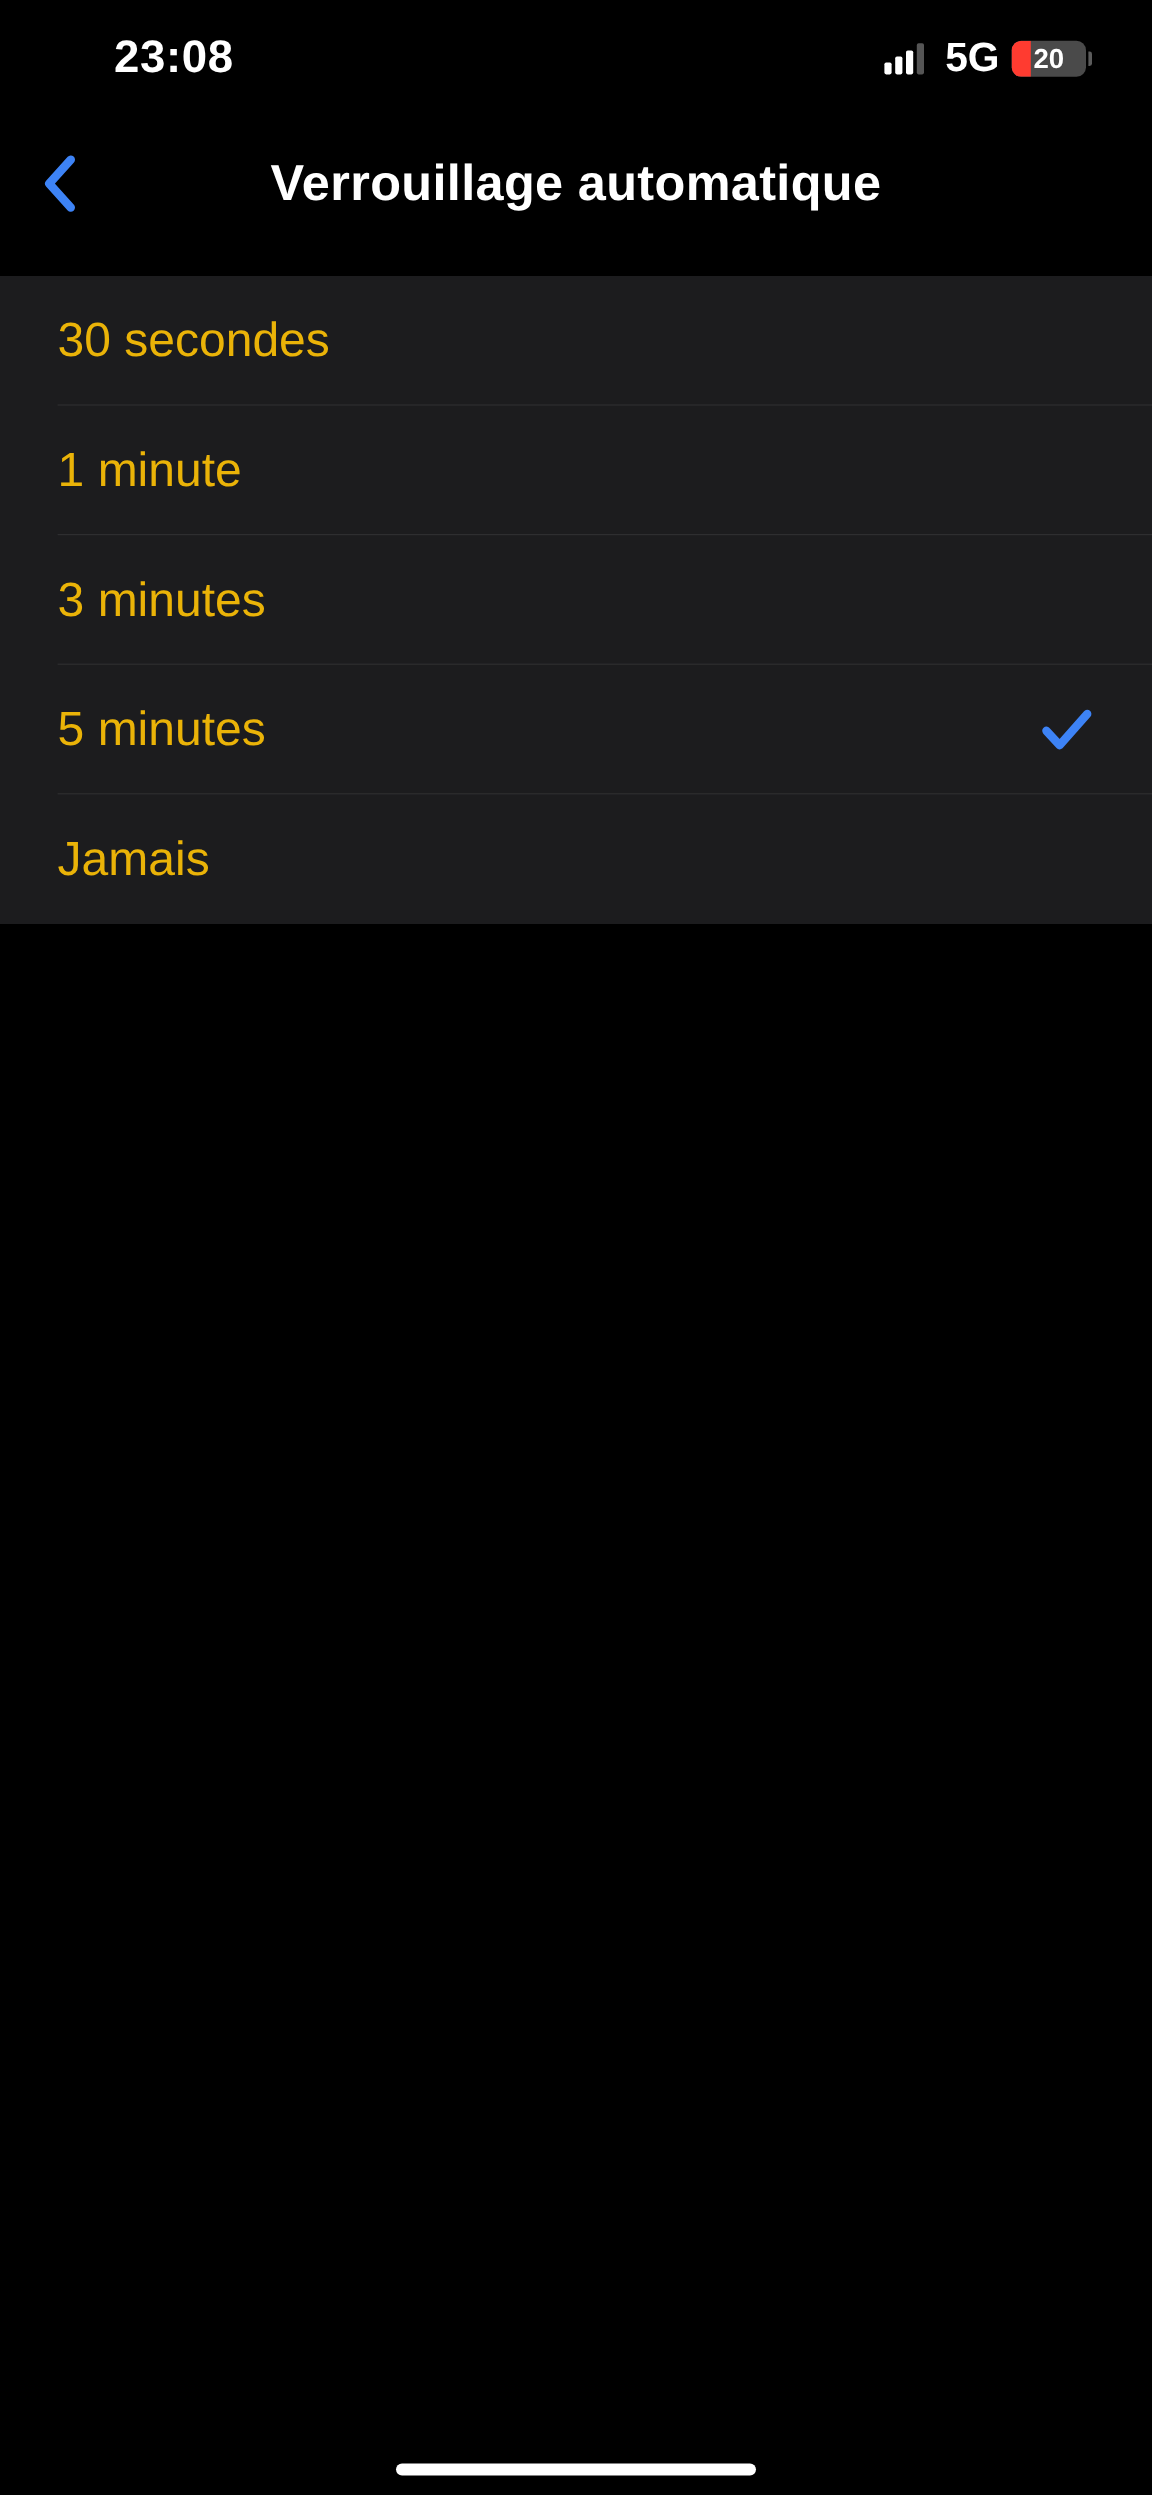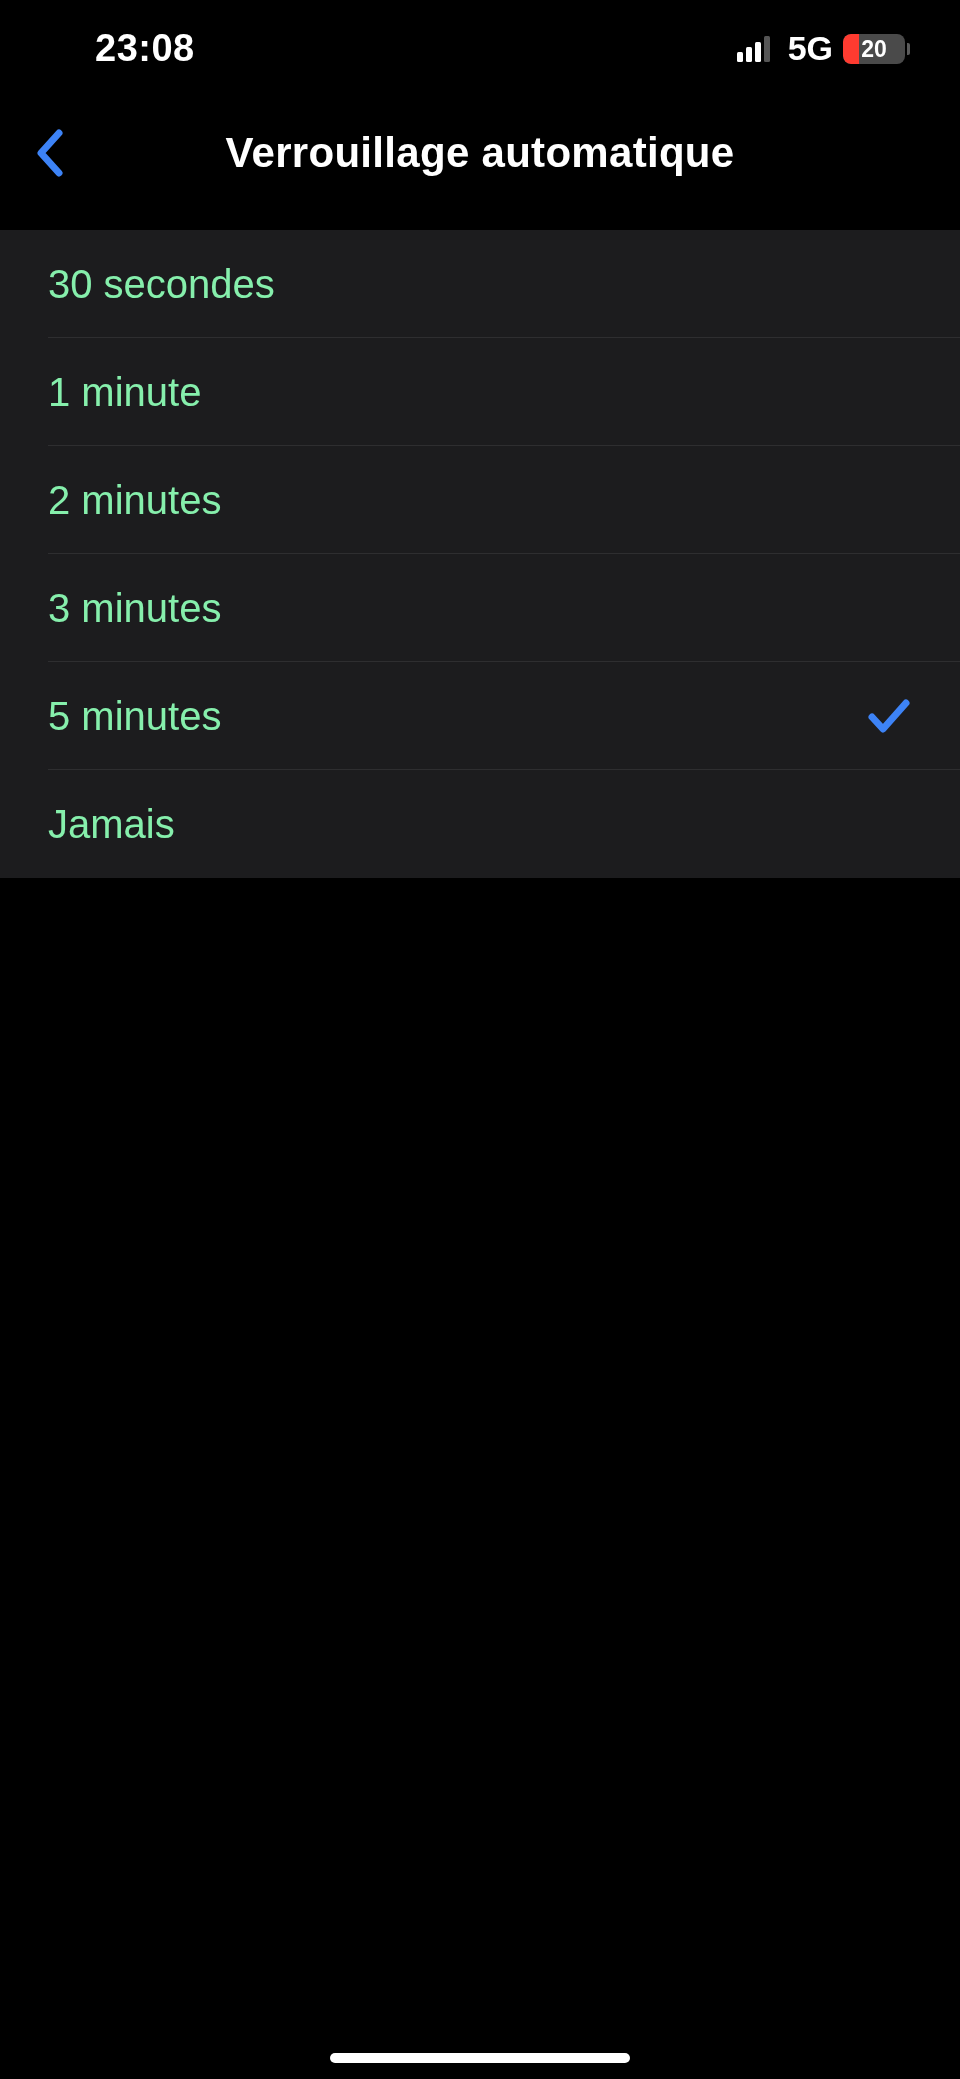--- a/index.html
+++ b/index.html
@@ -132,21 +132,21 @@
       position: absolute;
       left: 48px;
       right: 0;
       bottom: 0;
       height: 1px;
       background: #2e2e30;
     }
     .row-label {
       font-size: 40px;
       font-weight: 400;
-      color: #86efac;
+      color: #eab308;
     }
     .check-icon {
       width: 46px;
       height: 46px;
       display: none;
       align-items: center;
       justify-content: center;
     }
     .list-row.selected .check-icon {
       display: flex;
@@ -195,23 +195,20 @@
 </div>
 
 <div class="list" id="options-list">
     <div class="list-row">
       <span class="row-label">30 secondes</span>
     </div>
     <div class="list-row">
       <span class="row-label">1 minute</span>
     </div>
     <div class="list-row">
-      <span class="row-label">2 minutes</span>
-    </div>
-    <div class="list-row">
       <span class="row-label">3 minutes</span>
     </div>
     <div class="list-row selected">
       <span class="row-label">5 minutes</span>
       <span class="check-icon">
         <svg width="46" height="46" viewBox="0 0 46 46" fill="none">
           <path d="M6 24 L17 36 L40 10" stroke="#3d83f6" stroke-width="7" stroke-linecap="round" stroke-linejoin="round"></path>
         </svg>
       </span>
     </div>

